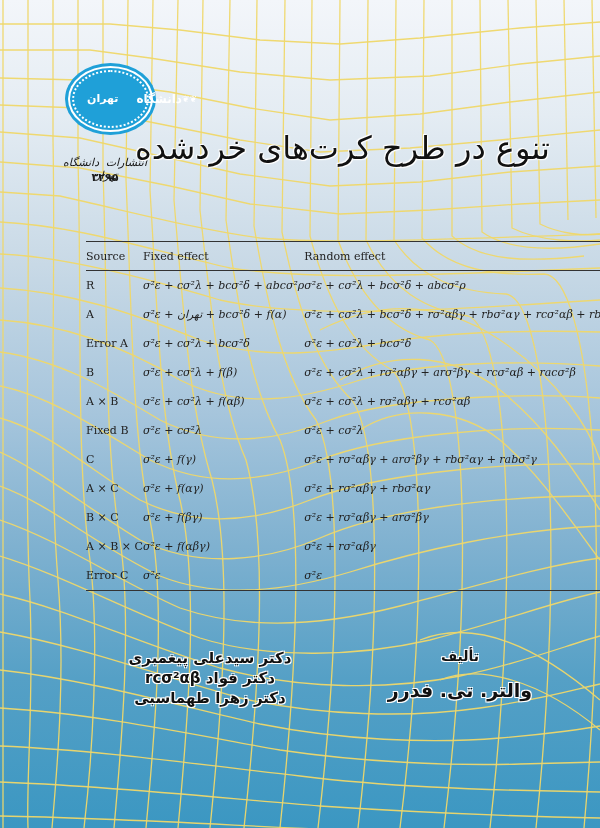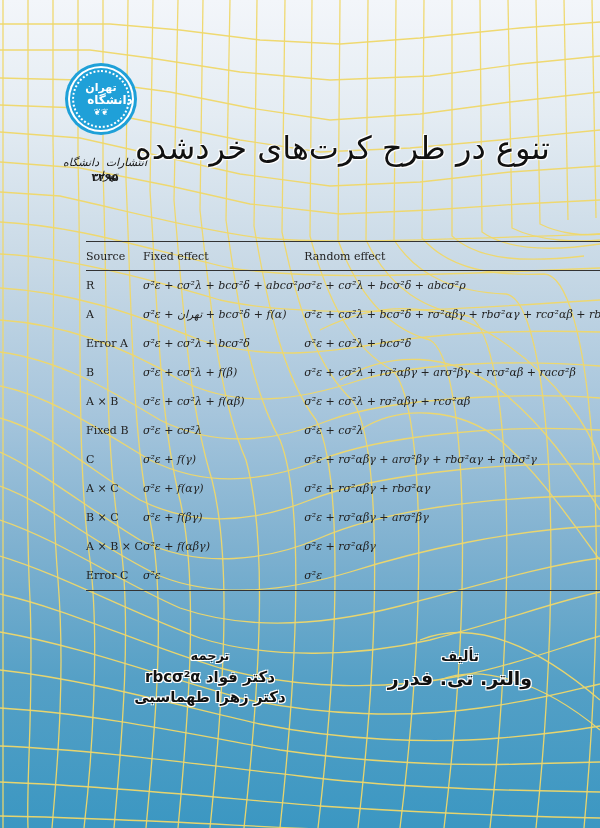--- a/index.html
+++ b/index.html
@@ -3,21 +3,21 @@
 <meta charset="utf-8">
 <style>
   html, body { margin: 0; padding: 0; }
   body { width: 600px; height: 828px; overflow: hidden; position: relative;
          font-family: "DejaVu Serif", serif; }
   .cover { position: absolute; inset: 0;
     background: linear-gradient(180deg, #f3f6fa 0%, #e4ecf3 14%, #c8d9e6 32%, #a6c5dc 50%, #7fb1d0 66%, #55a0c6 82%, #3b97c2 100%); }
   .grid { position: absolute; inset: 0; }
   .logo { position: absolute; left: 68px; top: 66px; width: 66px; height: 66px; border-radius: 50%;
     background: #1fa0d8; box-shadow: 0 0 0 2px #fff inset, 0 0 0 3px #1fa0d8;
-    display: flex; align-items: center; justify-content: center; flex-direction: column; color: #fff; }
+    display: flex; align-items: center; flex-direction: row; color: #fff; padding-left: 19px; }
   .logo .ring { position: absolute; inset: 4px; border-radius: 50%; border: 2px dotted #ffffff; }
   .logo .t1 { font-family: "DejaVu Sans", sans-serif; font-weight: bold; font-size: 11px; line-height: 12px; }
   .logo .t2 { font-family: "DejaVu Sans", sans-serif; font-weight: bold; font-size: 12px; line-height: 13px; margin-left: 18px; }
   .logo .wings { font-size: 9px; line-height: 10px; }
   .publisher { position: absolute; left: 60px; top: 156px; width: 90px; text-align: center; direction: rtl;
     font-family: Liberation Mono, monospace; font-size: 11px; color: #1a1a1a; font-style: italic; }
   .pubnum { position: absolute; left: 60px; top: 171px; width: 90px; text-align: center; direction: rtl;
     font-family: "DejaVu Sans", sans-serif; font-size: 11px; color: #1a1a1a; font-weight: bold; }
   .title { position: absolute; right: 50px; top: 118px; direction: rtl; font-family: "DejaVu Sans", sans-serif;
     font-weight: normal; font-size: 32px; color: #111; letter-spacing: 0;
@@ -31,21 +31,21 @@
   table.anova td.src { width: 66px; font-style: normal; }
   table.anova td.fix { width: 144px; }
   .translators { position: absolute; left: 100px; top: 648px; width: 220px; direction: rtl; text-align: center;
     font-family: "DejaVu Sans", sans-serif; font-weight: bold; color: #111;
     text-shadow: 0 0 2px #fff, 1px 1px 0 #fff, -1px -1px 0 #fff, 1px -1px 0 #fff, -1px 1px 0 #fff; }
   .translators .label { font-size: 13px; margin-bottom: 4px; }
   .translators .name { font-size: 15px; line-height: 20px; }
   .authors { position: absolute; left: 380px; top: 648px; width: 160px; direction: rtl; text-align: center;
     font-family: "DejaVu Sans", sans-serif; font-weight: bold; color: #111;
     text-shadow: 0 0 2px #fff, 1px 1px 0 #fff, -1px -1px 0 #fff, 1px -1px 0 #fff, -1px 1px 0 #fff; }
-  .authors .label { font-size: 14px; margin-bottom: 4px; }
+  .authors .label { font-size: 14px; margin-bottom: 16px; }
   .authors .name { font-size: 19px; line-height: 20px; }
 </style>
 </head>
 <body>
 
 <div class="cover">
   <svg class="grid" width="600" height="828" viewBox="0 0 600 828">
     <g fill="none" stroke="#f0d86a" stroke-width="1.3" opacity="0.95">
       <path d="M0 24 L110 24 L180 30 L260 40 L340 44 L420 38 L520 28 L600 22"></path>
       <path d="M0 50 L90 50 L150 58 L240 72 L330 80 L430 76 L520 64 L600 56"></path>
@@ -177,22 +177,22 @@
         </tr>
       <tr>
           <td class="src">Error C</td>
           <td class="fix">σ²ε</td>
           <td>σ²ε</td>
         </tr>
     </tbody>
   </table>
 
   <div class="translators">
-    <div class="label">ترجمه</div>
-    <div class="name">دکتر فواد rbcσ²α</div>
+    <div class="name">دکتر سیدعلی پیغمبری</div>
+    <div class="name">دکتر فواد rcσ²αβ</div>
     <div class="name">دکتر زهرا طهماسبی</div>
   </div>
 
   <div class="authors">
     <div class="label">تألیف</div>
     <div class="name">والتر. تی. فدرر</div>
   </div>
 </div>
 
 </body></html>

